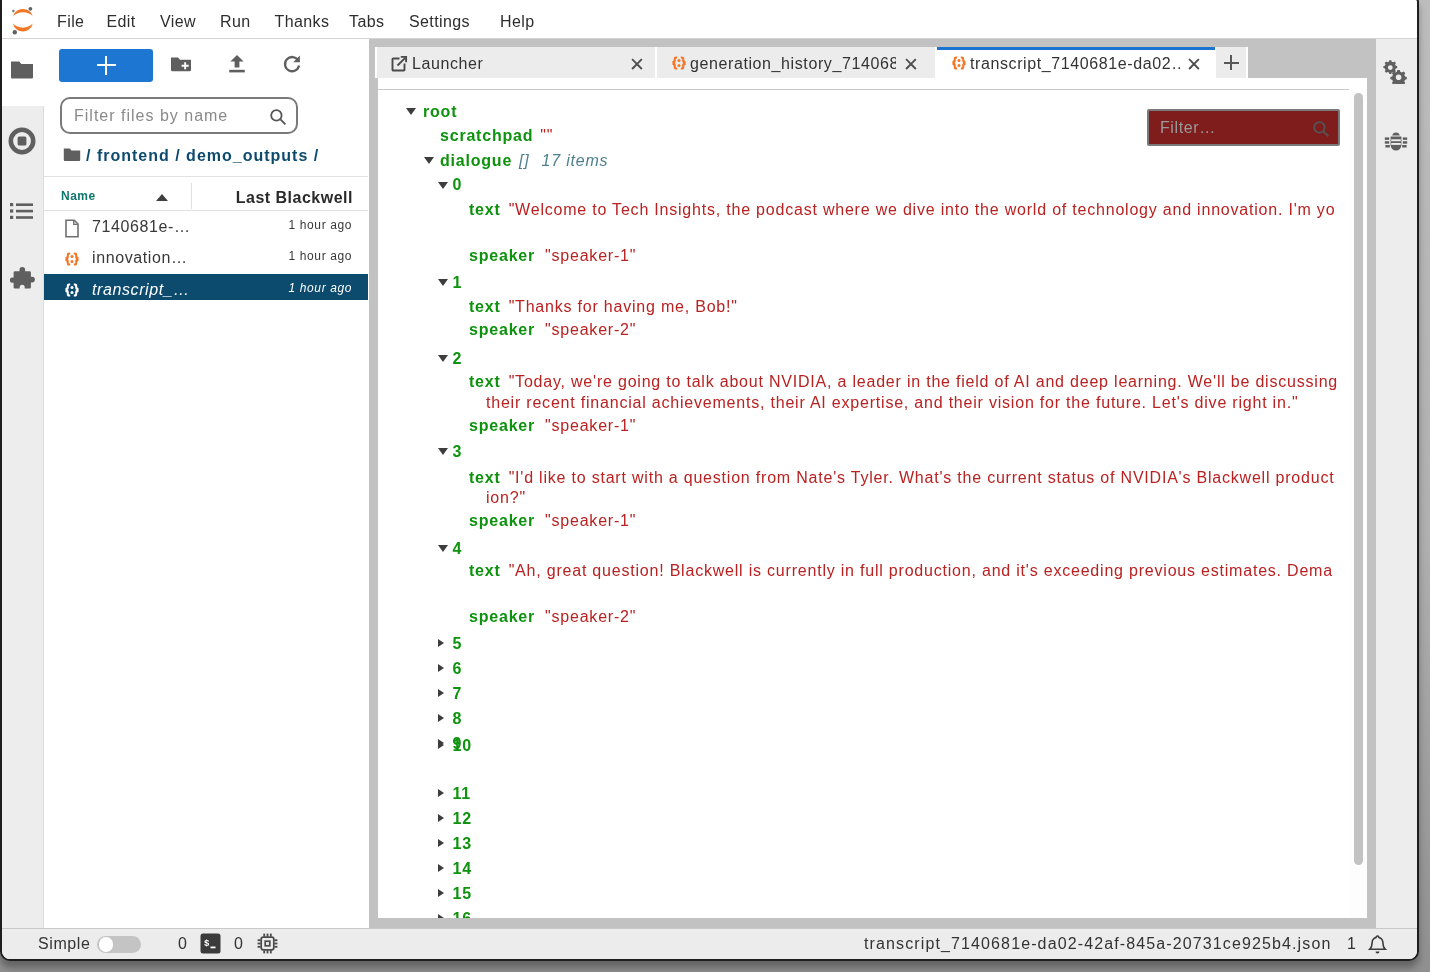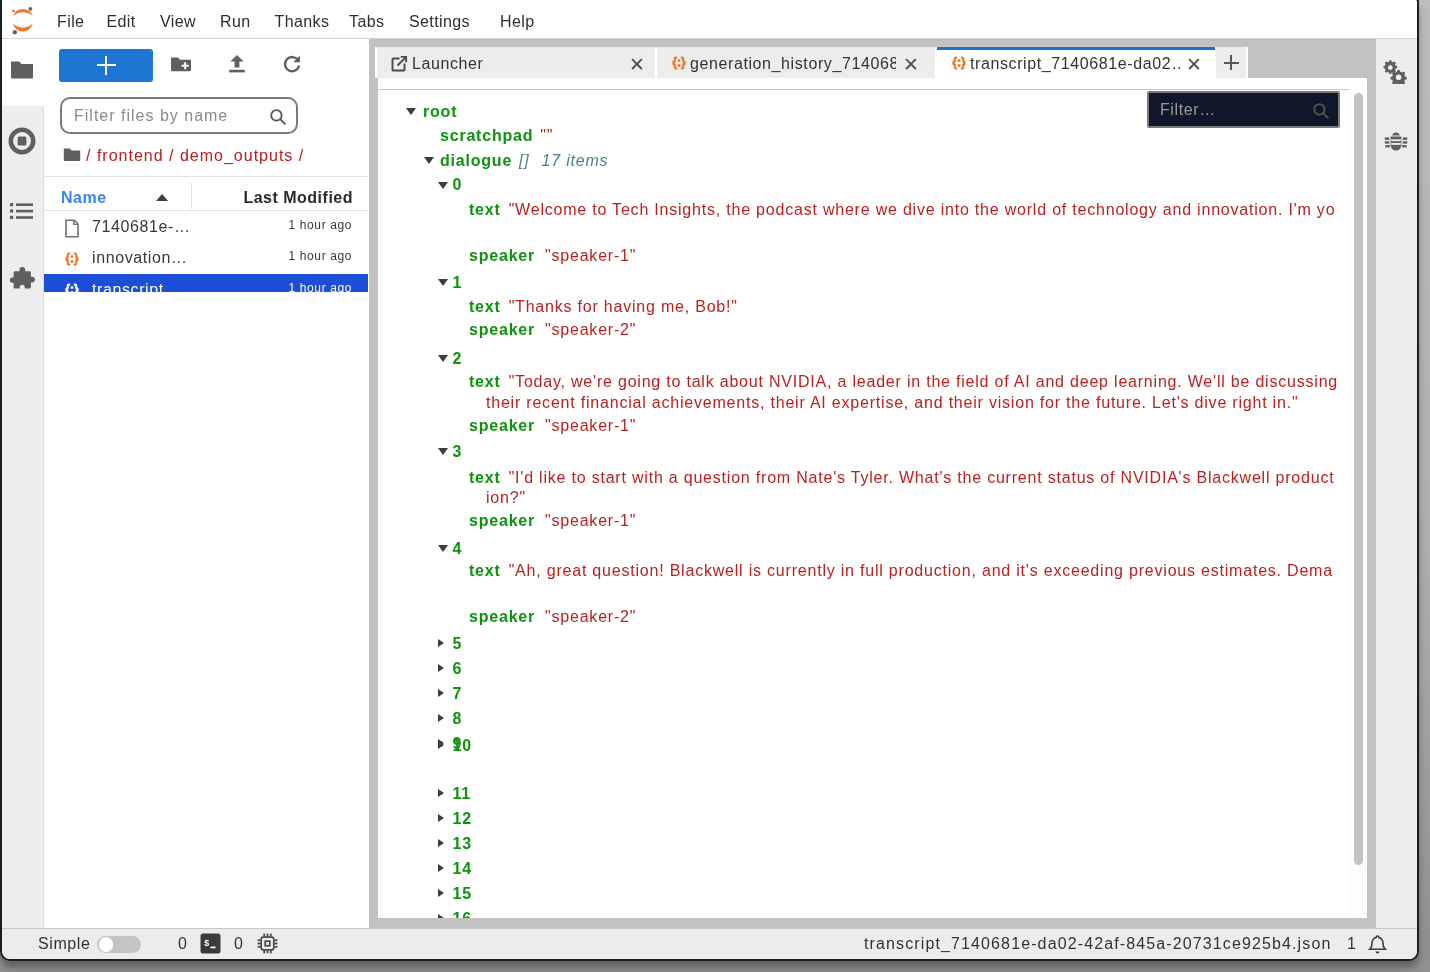--- a/index.html
+++ b/index.html
@@ -22,24 +22,24 @@
 #lbarsel { left:0; top:39px; width:42px; height:67px; background:#ffffff; }
 
 
 #fb { left:42px; top:39px; width:324px; height:889px; background:#fff; }
 #plusbtn { position:absolute; left:15px; top:9.5px; width:94px; height:33px; background:#1d76d2; border-radius:3px; }
 #plusbtn:after { content:""; position:absolute; left:46px; top:7px; width:2.4px; height:19px; background:#fff; }
 #plusbtn:before { content:""; position:absolute; left:38px; top:15.3px; width:19px; height:2.4px; background:#fff; }
 #filterbox { position:absolute; left:16px; top:58px; width:238px; height:37px; border:2px solid #7a7a7a; border-radius:10px; background:#fff; }
 #filterbox span { position:absolute; left:12px; top:8px; font-size:16px; letter-spacing:1px; color:#8a8a8a; }
 #filterbox svg { position:absolute; right:9px; top:9px; }
-#crumb { position:absolute; left:42px; top:108px; font-size:16px; letter-spacing:1px; color:#b91c1c; }
+#crumb { position:absolute; left:42px; top:108px; font-size:16px; letter-spacing:1px; color:#0c4a6e;font-weight:bold; }
 #crumbico { position:absolute; left:19px; top:108px; }
 #fbhead { position:absolute; left:0px; top:137px; width:324px; height:35px; border-top:1px solid #e2e2e2; border-bottom:1px solid #e2e2e2; }
-#fbhead .nm { position:absolute; left:17px; top:12px; font-size:16px; letter-spacing:0.5px; font-weight:bold; color:#3b82f6; }
+#fbhead .nm { position:absolute; left:17px; top:12px; font-size:12px; letter-spacing:0.5px; font-weight:bold; color:#0f766e; }
 #fbhead .lm { position:absolute; right:15px; top:12px; font-size:16px; letter-spacing:0.5px; font-weight:bold; color:#2a2a2a; }
 #fbhead .sortup { position:absolute; left:112px; top:17px; }
 #fbhead .div { position:absolute; left:147px; top:6px; width:1px; height:26px; background:#e0e0e0; }
 .frow { position:absolute; left:0; width:324px; height:31px; }
 .frow .ico { position:absolute; left:20px; top:6px; }
 .frow .fn { position:absolute; left:48px; top:5px; font-size:16px; letter-spacing:0.6px; color:#383838; }
 .frow .ft { position:absolute; right:16px; top:5px; font-size:12px; letter-spacing:0.6px; color:#383838; }
 
 
 #dock { left:366.5px; top:39px; width:1007.5px; height:889px; background:#c2c2c2; }
@@ -50,21 +50,21 @@
 .tab .tx { position:absolute; font-size:19px; color:#4f4f4f; top:5.5px; }
 #tab3 { background:#fff; border-top:3px solid #1a73cf; }
 #tab3 .ticon { top:5px; } #tab3 .tlabel { top:5px; } #tab3 .tx { top:2.5px; }
 #plustab { position:absolute; left:1214px; top:47px; width:30px; height:31px; background:#ececec; }
 #plustab:after { content:""; position:absolute; left:14px; top:8px; width:2px; height:15px; background:#595959; }
 #plustab:before { content:""; position:absolute; left:7.5px; top:14.5px; width:15px; height:2px; background:#595959; }
 
 
 #jw { left:376px; top:78px; width:989px; height:840px; background:#fff; }
 #jwline { position:absolute; left:0px; top:11px; width:971px; height:1px; background:#c9c9c9; }
-#jfilter { position:absolute; left:769px; top:13px; width:193px; height:37px; border:2px solid #7a7a7a; border-radius:2px; background:#0f172a; }
+#jfilter { position:absolute; left:769px; top:31px; width:193px; height:37px; border:2px solid #7a7a7a; border-radius:2px; background:#7f1d1d; }
 #jfilter span { position:absolute; left:11px; top:8px; font-size:16px; letter-spacing:0.6px; color:#9a9a9a; }
 #jfilter svg { position:absolute; right:8px; top:9px; }
 #sbtrack { position:absolute; left:971px; top:12px; width:18px; height:828px; background:#fdfdfd; }
 #sbthumb { position:absolute; left:5px; top:3px; width:9px; height:772px; background:#c2c2c2; border-radius:4.5px; }
 #jcontent { position:absolute; left:-376px; top:-78px; width:1347px; height:918px; clip-path:inset(90px 0px 0px 376px); }
 .jl { position:absolute; white-space:nowrap; font-size:16px; line-height:20px; letter-spacing:0.79px; }
 .jk { color:#0d930d; font-weight:bold; }
 .jv { color:#ba2121; }
 .ji { color:#4d7f8c; font-style:italic; }
 .td { position:absolute; top:6.5px; width:0; height:0; border-left:5px solid transparent; border-right:5px solid transparent; border-top:7px solid #3d3d3d; }
@@ -165,21 +165,21 @@
         </div>
     <div id="crumb">/ frontend / demo_outputs /</div>
     <div id="fbhead">
       <span class="nm">Name</span>
       <span class="sortup">
             <svg width="12" height="7" viewBox="0 0 12 7">
               <path d="M6 0 L12 7 H0 Z" fill="#3f3f3f"></path>
             </svg>
           </span>
       <span class="div"></span>
-      <span class="lm">Last Modified</span>
+      <span class="lm">Last Blackwell</span>
     </div>
     <div class="frow" style="top:174px;">
       <span class="ico">
             <svg width="16" height="19" viewBox="0 0 16 19">
 <path d="M2 1.2 h8.2 L14 5 V17.8 H2 Z" fill="none" stroke="#707070" stroke-width="1.6"></path>
 <path d="M9.8 1.2 V5.4 H14" fill="none" stroke="#707070" stroke-width="1.4"></path>
 </svg>
           </span>
       <span class="fn">7140681e-…</span>
       <span class="ft">1 hour ago</span>
@@ -189,21 +189,21 @@
             <svg width="16" height="16" viewBox="0 0 16 16">
 <path d="M5.2 1.4 c-1.7 0 -2.4 0.9 -2.4 2.3 c0 1.3 0.1 2 -1.4 2.6 v3.4 c1.5 0.6 1.4 1.3 1.4 2.6 c0 1.4 0.7 2.3 2.4 2.3 h1 v-2 h-0.4 c-0.8 0-1-0.4-1-1.2 c0-1.2 0.2-2.4-1-3.4 c1.2-1 1-2.2 1-3.4 c0-0.8 0.2-1.2 1-1.2 h0.4 v-2 Z" fill="#f37726"></path>
 <path d="M10.8 1.4 c1.7 0 2.4 0.9 2.4 2.3 c0 1.3-0.1 2 1.4 2.6 v3.4 c-1.5 0.6-1.4 1.3-1.4 2.6 c0 1.4-0.7 2.3-2.4 2.3 h-1 v-2 h0.4 c0.8 0 1-0.4 1-1.2 c0-1.2-0.2-2.4 1-3.4 c-1.2-1-1-2.2-1-3.4 c0-0.8-0.2-1.2-1-1.2 h-0.4 v-2 Z" fill="#f37726"></path>
 <circle cx="8" cy="5.4" r="1.5" fill="#f37726"></circle>
 <circle cx="8" cy="10.6" r="1.5" fill="#f37726"></circle>
 </svg>
           </span>
       <span class="fn">innovation…</span>
       <span class="ft">1 hour ago</span>
     </div>
-    <div class="frow" style="top:235px;background:#1d4ed8;height:18px;">
+    <div class="frow" style="top:235px;background:#0c4a6e;height:26px;font-style:italic;">
       <span class="ico" style="top:8px">
             <svg width="16" height="16" viewBox="0 0 16 16">
 <path d="M5.2 1.4 c-1.7 0 -2.4 0.9 -2.4 2.3 c0 1.3 0.1 2 -1.4 2.6 v3.4 c1.5 0.6 1.4 1.3 1.4 2.6 c0 1.4 0.7 2.3 2.4 2.3 h1 v-2 h-0.4 c-0.8 0-1-0.4-1-1.2 c0-1.2 0.2-2.4-1-3.4 c1.2-1 1-2.2 1-3.4 c0-0.8 0.2-1.2 1-1.2 h0.4 v-2 Z" fill="#ffffff"></path>
 <path d="M10.8 1.4 c1.7 0 2.4 0.9 2.4 2.3 c0 1.3-0.1 2 1.4 2.6 v3.4 c-1.5 0.6-1.4 1.3-1.4 2.6 c0 1.4-0.7 2.3-2.4 2.3 h-1 v-2 h0.4 c0.8 0 1-0.4 1-1.2 c0-1.2-0.2-2.4 1-3.4 c-1.2-1-1-2.2-1-3.4 c0-0.8-0.2-1.2-1-1.2 h-0.4 v-2 Z" fill="#ffffff"></path>
 <circle cx="8" cy="5.4" r="1.5" fill="#ffffff"></circle>
 <circle cx="8" cy="10.6" r="1.5" fill="#ffffff"></circle>
 </svg>
           </span>
       <span class="fn" style="color:#fff;top:7px">transcript_…</span>
       <span class="ft" style="color:#fff;top:7px">1 hour ago</span>

